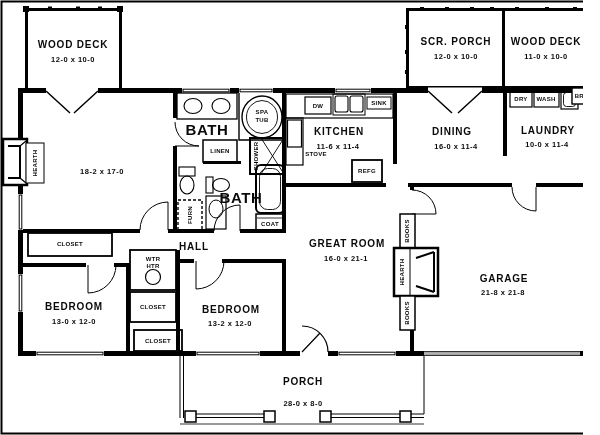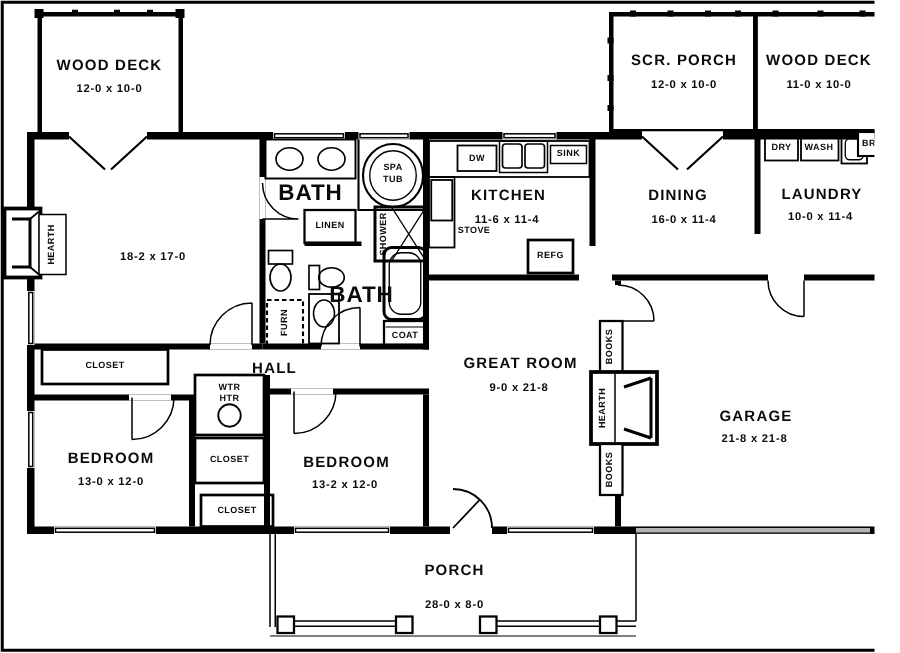--- a/index.html
+++ b/index.html
@@ -243,35 +243,35 @@
 
 <div class="lbl s10" style="left:548px;top:130px">LAUNDRY</div>
 <div class="lbl s8" style="left:547px;top:144px">10-0 x 11-4</div>
 <div class="lbl s6" style="left:521px;top:99px">DRY</div>
 <div class="lbl s6" style="left:546px;top:99px">WASH</div>
 <div class="lbl s6" style="left:582px;top:96px">BRM</div>
 
 <div class="lbl s9" style="left:241px;top:197px">BATH</div>
 <div class="lbl s6 v" style="left:190px;top:215px">FURN</div>
 <div class="lbl s6" style="left:270px;top:224px">COAT</div>
-<div class="lbl s10" style="left:183px;top:246px">HALL</div>
+<div class="lbl s10" style="left:194px;top:246px">HALL</div>
 
 <div class="lbl s6" style="left:70px;top:244px">CLOSET</div>
 <div class="lbl s6" style="left:153px;top:259px">WTR</div>
 <div class="lbl s6" style="left:153px;top:266px">HTR</div>
 <div class="lbl s6" style="left:153px;top:307px">CLOSET</div>
 <div class="lbl s6" style="left:158px;top:341px">CLOSET</div>
 
 <div class="lbl s10" style="left:74px;top:306px">BEDROOM</div>
 <div class="lbl s8" style="left:74px;top:321px">13-0 x 12-0</div>
 <div class="lbl s10" style="left:231px;top:309px">BEDROOM</div>
 <div class="lbl s8" style="left:230px;top:323px">13-2 x 12-0</div>
 
 <div class="lbl s10" style="left:347px;top:243px">GREAT ROOM</div>
-<div class="lbl s8" style="left:346px;top:258px">9-0 x 21-8</div>
+<div class="lbl s8" style="left:346px;top:258px">16-0 x 21-1</div>
 
 <div class="lbl s6 v" style="left:35px;top:163px">HEARTH</div>
 <div class="lbl s6 v" style="left:402px;top:272px">HEARTH</div>
 <div class="lbl s6 v" style="left:407px;top:231px">BOOKS</div>
 <div class="lbl s6 v" style="left:407px;top:313px">BOOKS</div>
 
 <div class="lbl s10" style="left:504px;top:278px">GARAGE</div>
 <div class="lbl s8" style="left:503px;top:292px">21-8 x 21-8</div>
 
 <div class="lbl s10" style="left:303px;top:381px">PORCH</div>

